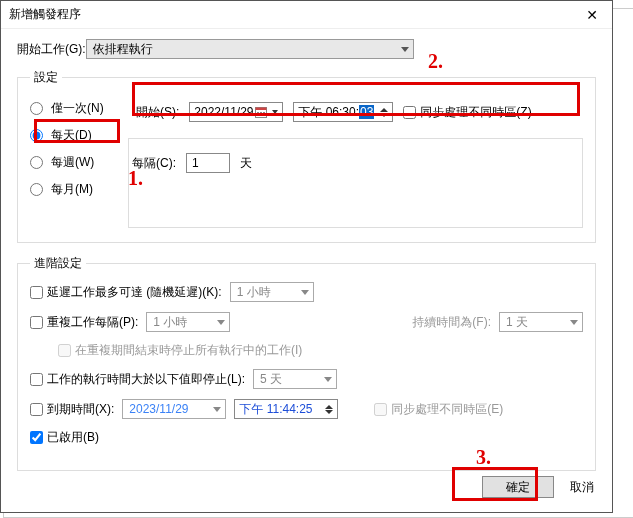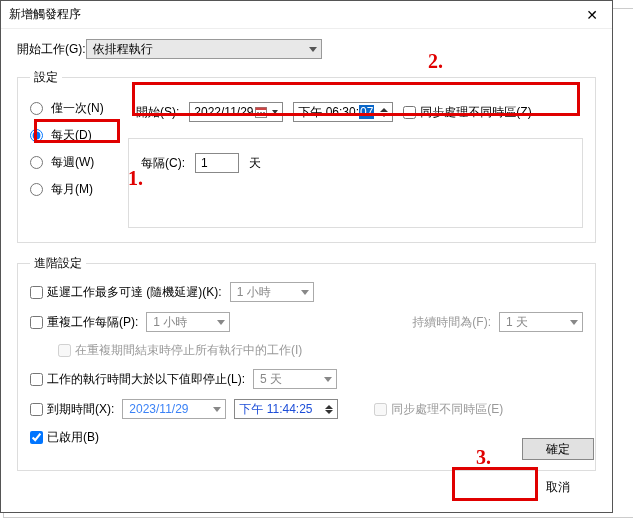--- a/index.html
+++ b/index.html
@@ -47,21 +47,21 @@
   .row-begin {
     display: flex; align-items: center; 
     margin-bottom: 10px;
   }
   .dropdown {
     border: 1px solid #999;
     height: 20px;
     display: flex; align-items: center; justify-content: space-between;
     padding: 0 4px 0 6px;
     background: #e8e8e8;
-    width: 236px;
+    width: 328px;
   }
   .dropdown .chev {
     width: 0; height: 0;
     border-left: 4px solid transparent;
     border-right: 4px solid transparent;
     border-top: 5px solid #555;
   }
   fieldset.grp {
     border: 1px solid #ddd;
     margin: 0 0 12px 0;
@@ -119,21 +119,21 @@
     border-right: 4px solid transparent;
   }
   .spin .up { border-bottom: 4px solid #333; }
   .spin .dn { border-top: 4px solid #333; }
   .chkrow { display: flex; align-items: center; gap: 4px; }
   .chkrow input { margin: 0; }
 
   .inner-box {
     border: 1px solid #ddd;
     margin-top: 10px;
-    padding: 14px 12px;
+    padding: 14px 3px;
     min-height: 90px;
   }
   .interval-row { display:flex; align-items:center; gap: 10px; }
   .num-input {
     border: 1px solid #888; width: 44px; height: 20px;
     padding: 0 5px; display:flex; align-items:center;
     background: #fff;
   }
 
   .adv-row { display:flex; align-items:center; gap: 8px; margin-bottom: 10px; flex-wrap: nowrap; }
@@ -147,21 +147,21 @@
     width:0; height:0;
     border-left:4px solid transparent; border-right:4px solid transparent;
     border-top:5px solid #888;
   }
   .muted { color:#999; }
   .indent-note { margin-left: 28px; color:#999; margin-bottom:10px; }
 
   .btnbar {
     position: absolute;
     bottom: 14px; right: 18px;
-    display: flex; gap: 16px; align-items: center; flex-direction: column;
+    display: flex; gap: 16px; align-items: center;
   }
   .win-btn {
     border: 1px solid #888;
     background: #e1e1e1;
     width: 72px; height: 22px;
     display:flex; align-items:center; justify-content:center;
   }
 
   
   .hl {
@@ -235,21 +235,21 @@
                     <rect x="0.5" y="1.5" width="11" height="10" fill="#fff" stroke="#888"></rect>
                     <rect x="0.5" y="1.5" width="11" height="2.5" fill="#c44"></rect>
                     <rect x="2" y="6" width="2" height="2" fill="#888"></rect>
                     <rect x="5" y="6" width="2" height="2" fill="#888"></rect>
                     <rect x="8" y="6" width="2" height="2" fill="#888"></rect>
                   </svg>
               </span>
               <span class="date-chev"></span>
             </div>
             <div class="time-input">
-              <span class="time-val"><span>下午 06:30:</span><span class="sel">07</span></span>
+              <span class="time-val"><span>下午 06:30:</span><span class="sel">03</span></span>
               <span class="spin">
                 <div class="up"></div>
                 <div class="dn"></div>
               </span>
             </div>
             <label class="chkrow">
               <input type="checkbox" style="">
                 <span>同步處理不同時區(Z)</span>
             </label>
           </div>

